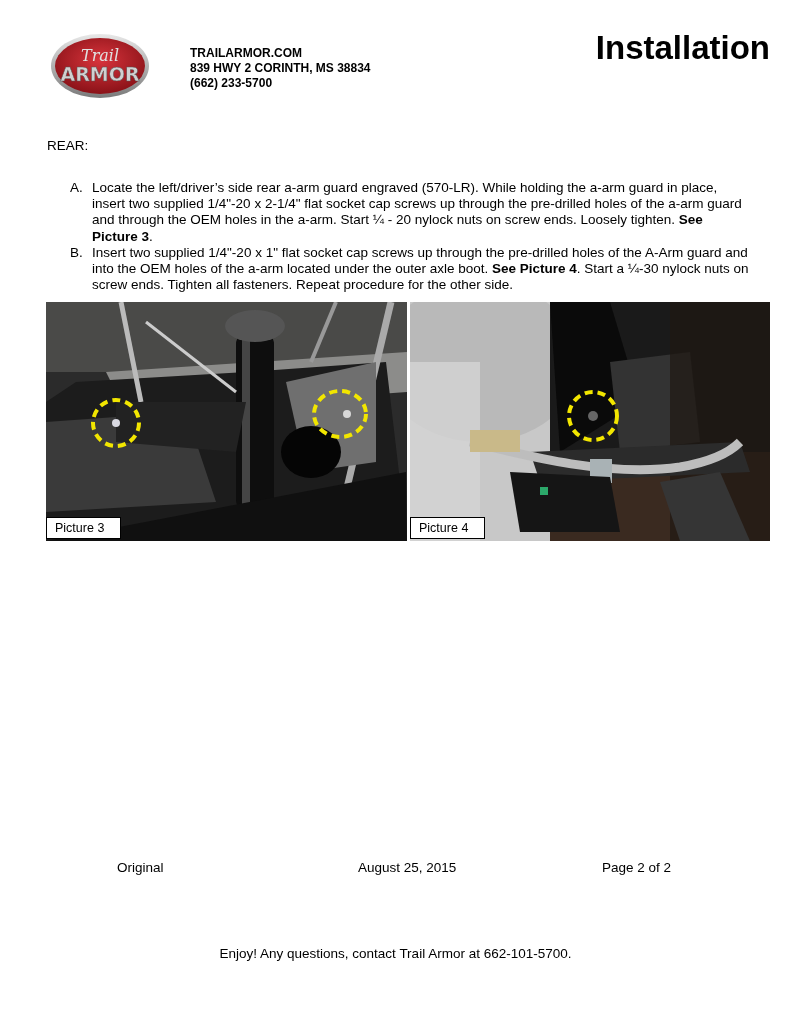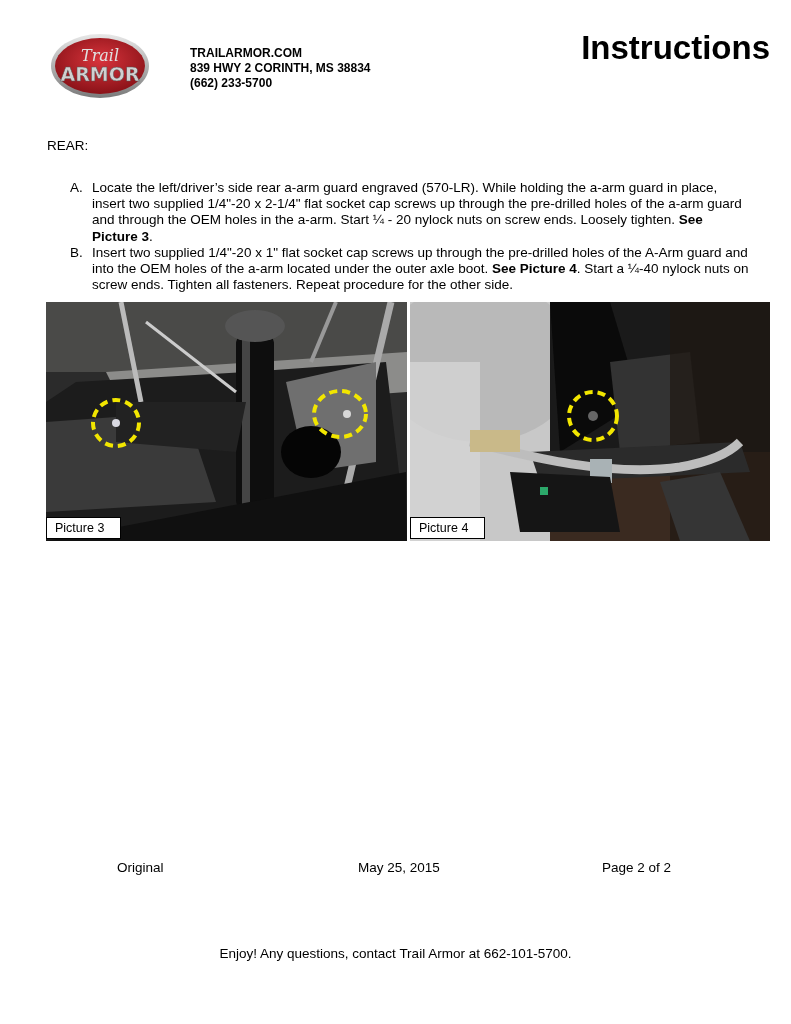--- a/index.html
+++ b/index.html
@@ -44,33 +44,33 @@
   </svg>
 </div>
 
 <div class="company">
   <div>TRAILARMOR.COM</div>
   <div>839 HWY 2 CORINTH, MS 38834</div>
   <div>(662) 233-5700</div>
 </div>
 
 <div class="title">
-  <div>Instructions</div>
+  <div>Installation</div>
 </div>
 
 <div class="section">REAR:</div>
 
 <div class="steps">
   <div class="step">
     <span class="lbl">A.</span>
     <span class="txt"><span>Locate the left/driver’s side rear a-arm guard engraved (570-LR). While holding the a-arm guard in place, insert two supplied 1/4"-20 x 2-1/4" flat socket cap screws up through the pre-drilled holes of the a-arm guard and through the OEM holes in the a-arm.  Start ¼ - 20 nylock nuts on screw ends. Loosely tighten.  </span><b>See Picture 3</b><span>.</span></span>
   </div>
   <div class="step">
     <span class="lbl">B.</span>
-    <span class="txt"><span>Insert two supplied 1/4"-20 x 1" flat socket cap screws up through the pre-drilled holes of the A-Arm guard and into the OEM holes of the a-arm located under the outer axle boot.  </span><b>See Picture 4</b><span>.  Start a ¼-40 nylock nuts on screw ends. Tighten all fasteners.  Repeat procedure for the other side.</span></span>
+    <span class="txt"><span>Insert two supplied 1/4"-20 x 1" flat socket cap screws up through the pre-drilled holes of the A-Arm guard and into the OEM holes of the a-arm located under the outer axle boot.  </span><b>See Picture 4</b><span>.  Start a ¼-30 nylock nuts on screw ends. Tighten all fasteners.  Repeat procedure for the other side.</span></span>
   </div>
 </div>
 
 <div class="photo p3">
   <svg width="361" height="239" viewBox="0 0 361 239">
     <rect width="361" height="239" fill="#2b2b2b"></rect>
     <rect x="0" y="0" width="361" height="70" fill="#4a4a48"></rect>
     <polygon points="60,70 361,50 361,90 80,110" fill="#8c8c8a"></polygon>
     <polygon points="30,80 200,70 340,60 360,230 0,239 0,100" fill="#1c1c1c"></polygon>
     <polygon points="0,120 140,110 170,200 0,210" fill="#3a3a3a"></polygon>
@@ -110,15 +110,15 @@
     <polygon points="100,170 200,175 210,230 110,230" fill="#151515"></polygon>
     <polygon points="250,180 310,170 340,239 270,239" fill="#353535"></polygon>
     <rect x="130" y="185" width="8" height="8" fill="#2ca86a"></rect>
     <circle cx="183" cy="114" r="5" fill="#666"></circle>
     <circle cx="183" cy="114" r="24" fill="none" stroke="#f2e600" stroke-width="4" stroke-dasharray="8,5"></circle>
   </svg>
   <div class="caption" style="left:0; top:215px; width:57px;">Picture 4</div>
 </div>
 
 <div class="footer-row" style="left:117px;">Original</div>
-<div class="footer-row" style="left:358px;">May 25, 2015</div>
+<div class="footer-row" style="left:358px;">August 25, 2015</div>
 <div class="footer-row" style="left:602px;">Page 2 of 2</div>
 <div class="footer-note">Enjoy!  Any questions, contact Trail Armor at 662-101-5700.</div>
 
 </body></html>

